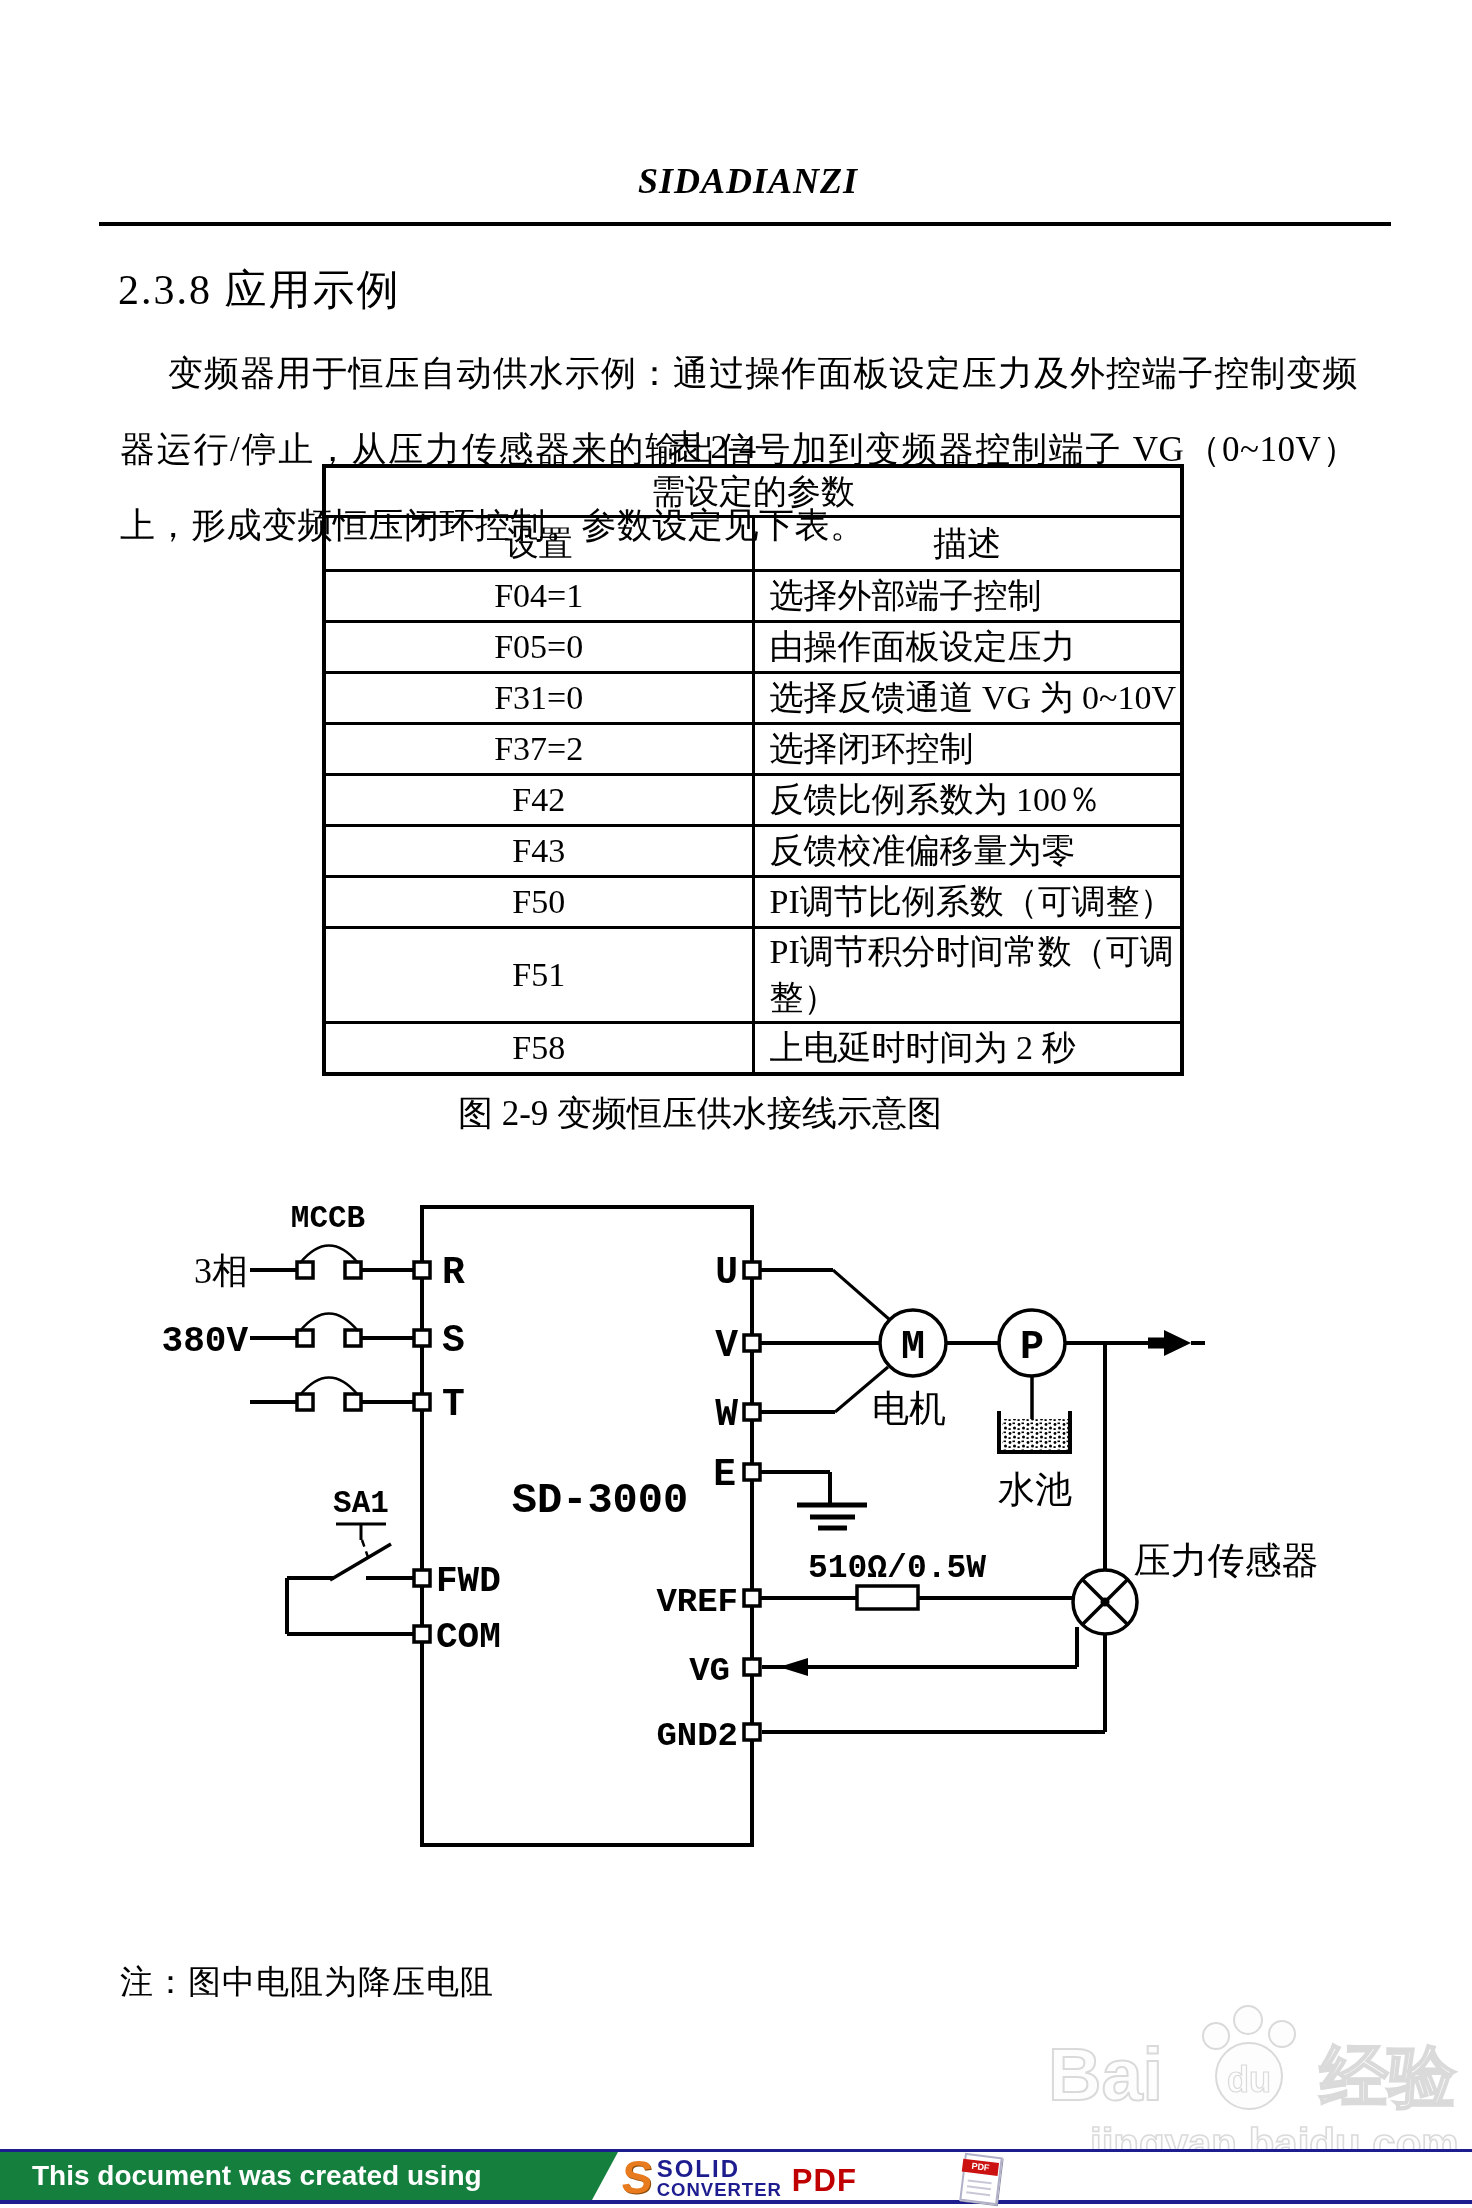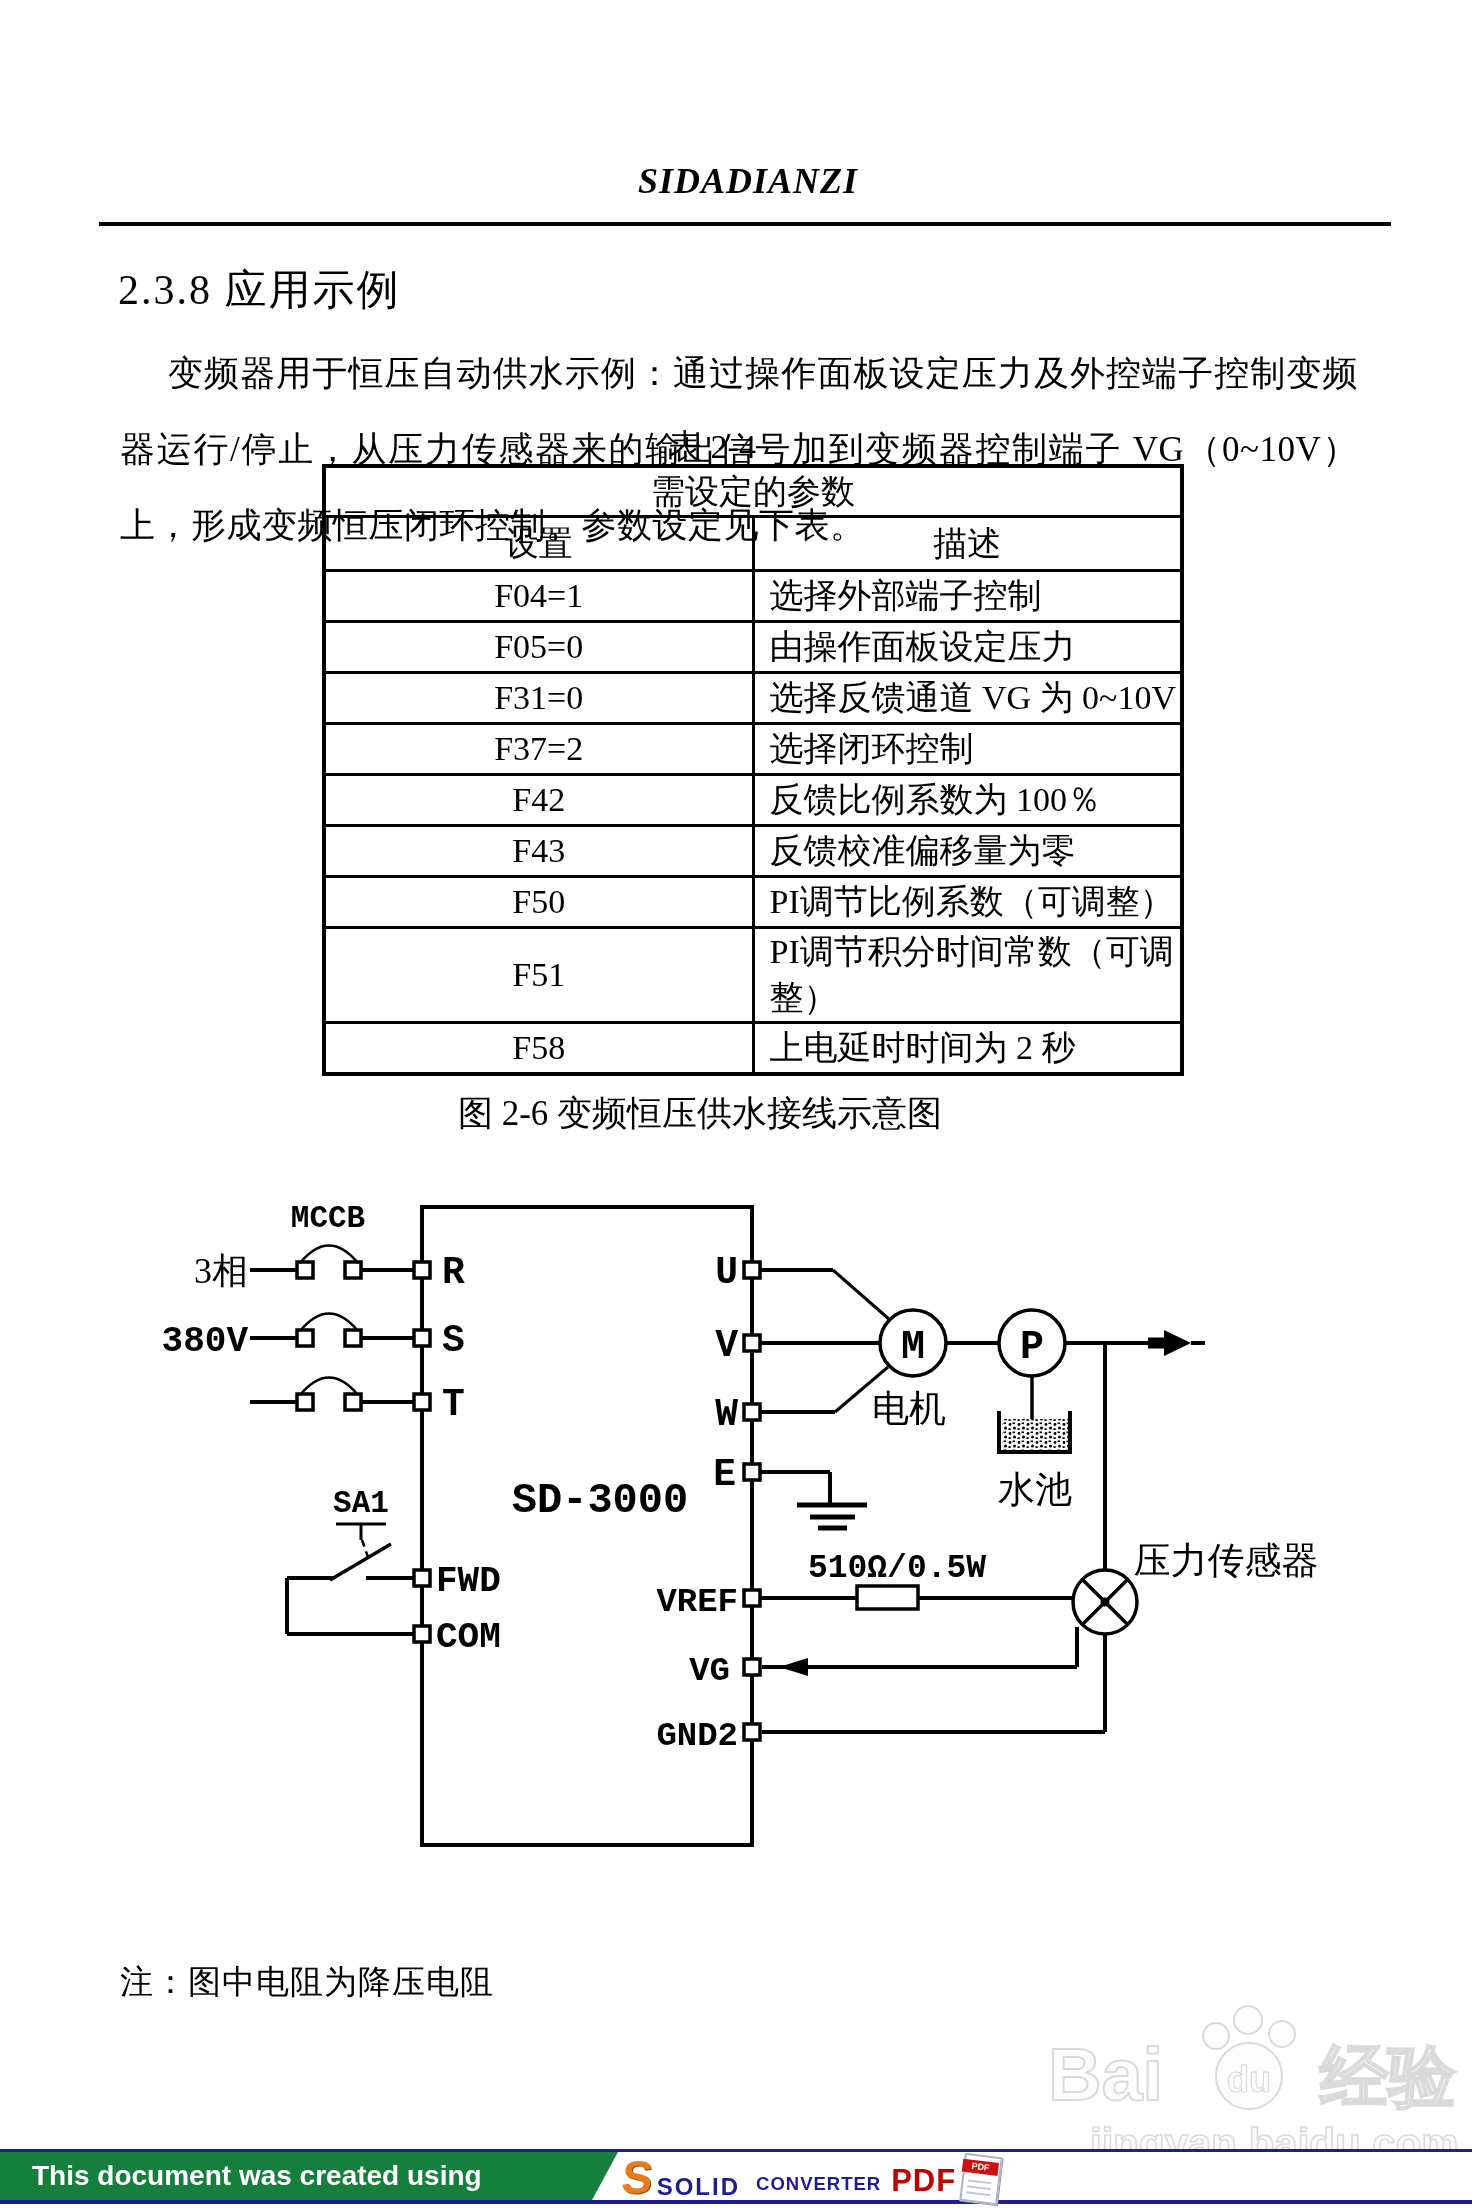--- a/index.html
+++ b/index.html
@@ -47,21 +47,21 @@
   .footer-bar{left:0px;top:2149px;width:1472px;height:55px;background:#ffffff;
     border-top:3px solid #1d1d8f;border-bottom:4px solid #1d1d8f;box-sizing:border-box;
     font-family:"Liberation Sans","DejaVu Sans",sans-serif;}
   .footer-left{position:absolute;left:0;top:0;width:618px;height:100%;
     background:#15803d;clip-path:polygon(0 0,100% 0,calc(100% - 26px) 100%,0 100%);}
   .footer-left-text{position:absolute;left:32px;top:50%;transform:translateY(-50%);
     color:#ffffff;font-size:28px;font-weight:bold;white-space:nowrap;}
   .brand{position:absolute;left:622px;top:1px;height:46px;display:flex;align-items:flex-end;}
   .brand-s{font-size:46px;font-weight:bold;color:#e87b1e;line-height:44px;
     transform:skewX(-6deg);margin-right:4px;text-shadow:1px 1px 0 #8a4a08;}
-  .brand-col{display:flex;flex-direction:row;line-height:1;color:#1d1d8f;font-weight:bold;gap:16px;}
+  .brand-col{display:flex;flex-direction:column;line-height:1;color:#1d1d8f;font-weight:bold;}
   .brand-l1{font-size:24px;letter-spacing:2px;}
   .brand-l2{font-size:18.5px;letter-spacing:1px;}
   .brand-pdf{font-size:31px;font-weight:bold;color:#c00000;margin-left:10px;letter-spacing:1px;}
   .pdficon{position:absolute;left:962px;top:3px;width:34px;height:44px;background:#fff;
     border:2px solid #b0b0c8;transform:rotate(7deg);box-shadow:1px 1px 0 #9090a8;}
   .pdficon .strip{position:absolute;left:-3px;top:4px;width:36px;height:13px;background:#cc1111;
     color:#fff;font-size:9px;font-weight:bold;text-align:center;line-height:13px;}
   .pdficon .ln{position:absolute;left:4px;height:2px;background:#c8c8d8;width:24px;}
   .footer-right{position:absolute;right:14px;top:4px;width:470px;text-align:center;
     color:#1a1a80;font-size:23.5px;font-weight:bold;line-height:24px;}
@@ -122,21 +122,21 @@
           <td class="set">F51</td>
           <td class="desc">PI调节积分时间常数（可调整）</td>
         </tr>
     <tr>
           <td class="set">F58</td>
           <td class="desc">上电延时时间为 2 秒</td>
         </tr>
   </tbody>
     </table>
 
-  <div class="abs fig-caption">图 2-6 变频恒压供水接线示意图</div>
+  <div class="abs fig-caption">图 2-9 变频恒压供水接线示意图</div>
 
   <svg class="abs" style="left:0;top:1160px;" width="1472" height="770" viewBox="0 1160 1472 770">
     <defs>
       <pattern id="water" width="9" height="9" patternUnits="userSpaceOnUse">
         <rect width="9" height="9" fill="#ffffff"></rect>
         <circle cx="2" cy="2.5" r="1.4" fill="#000"></circle>
         <circle cx="6.5" cy="6" r="1.5" fill="#000"></circle>
         <rect x="4.5" y="0.5" width="2.5" height="1.6" fill="#000"></rect>
         <rect x="0.5" y="6.2" width="2.2" height="1.8" fill="#000"></rect>
       </pattern>

